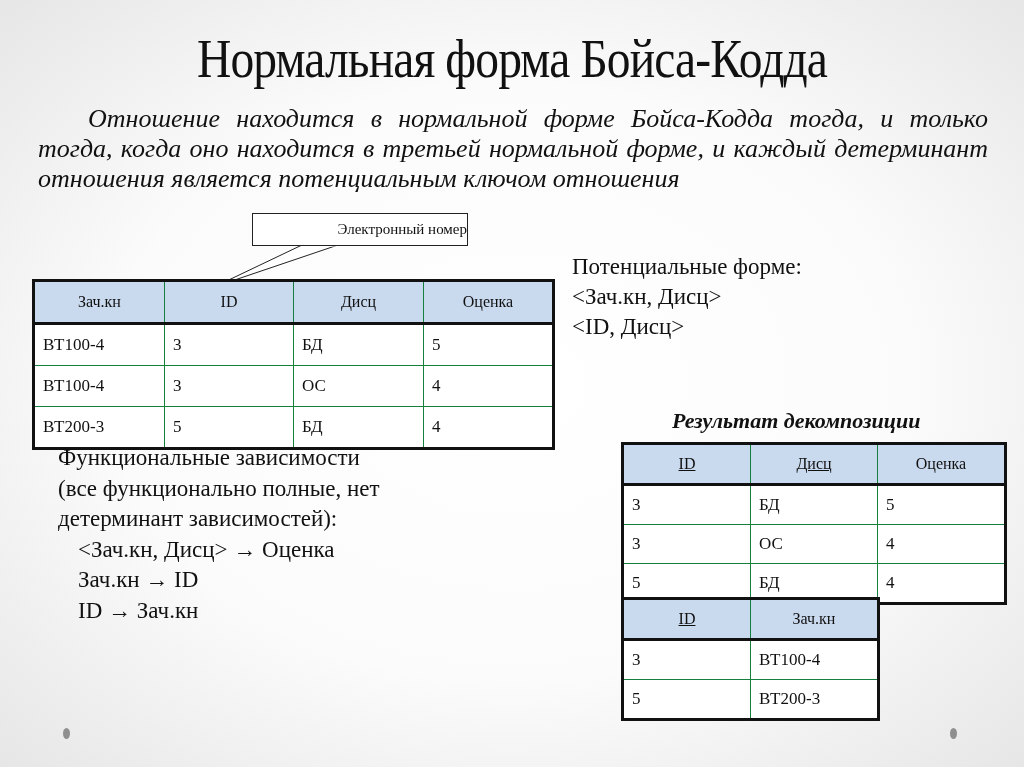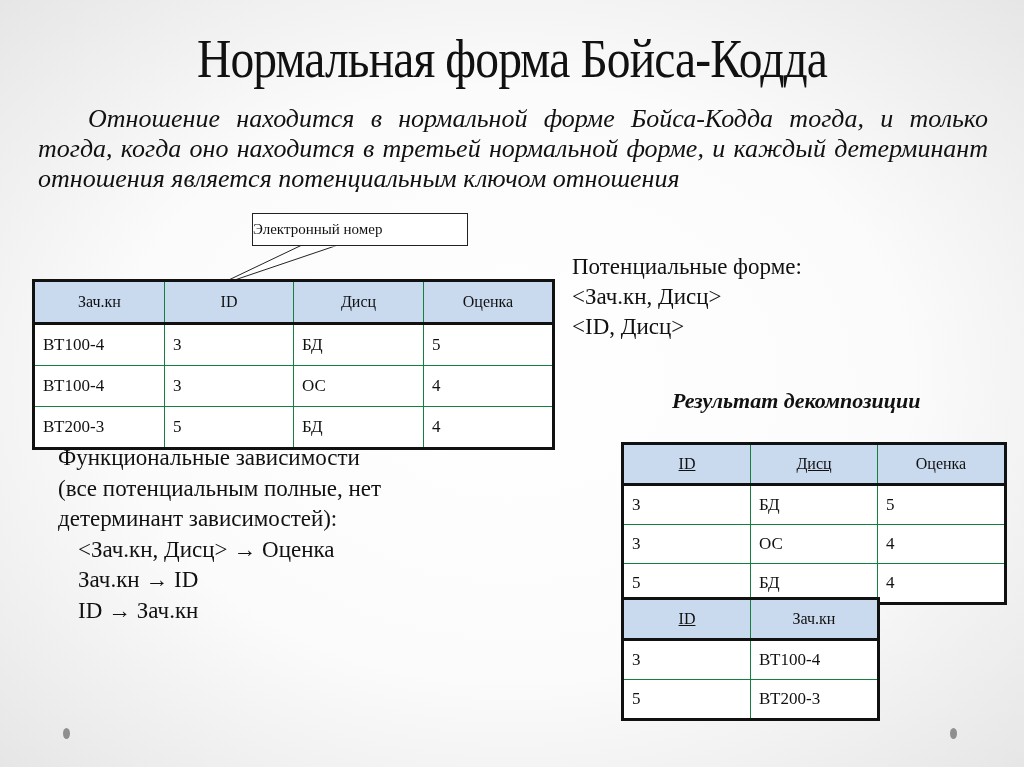--- a/index.html
+++ b/index.html
@@ -16,41 +16,41 @@
   }
   .intro {
     position: absolute; left: 38px; top: 104px; width: 950px;
     font-size: 26px; line-height: 30px; text-align: justify;
     text-indent: 50px;
     font-style: italic;
   }
   .callout {
     position: absolute; left: 252px; top: 213px; width: 216px; height: 33px;
     background: #fff; border: 1px solid #222; box-sizing: border-box;
-    font-size: 15px; text-align: left; line-height: 31px;
+    font-size: 15px; text-align: right; line-height: 31px;
   }
   svg.pointer { position: absolute; left: 0; top: 0; pointer-events: none; }
   table { border-collapse: collapse; position: absolute; background: #fff; }
   table td, table th {
     border: 1px solid #15803d; font-weight: normal; font-size: 17px;
     padding: 4px 8px; height: 32px; text-align: left;
   }
   table th { background: #c9d9ee; text-align: center; font-size: 16px; }
   table.main { left: 32px; top: 279px; border: 3px solid #111; }
   table.main th:nth-child(1), table.main td:nth-child(1) { width: 113px; }
   table.main th:nth-child(2), table.main td:nth-child(2) { width: 112px; }
   table.main th:nth-child(3), table.main td:nth-child(3) { width: 113px; }
   table.main th:nth-child(4), table.main td:nth-child(4) { width: 112px; }
   table.main tr.hdr th { border-bottom: 3px solid #111; }
   .u { text-decoration: underline; }
   .keys {
     position: absolute; left: 572px; top: 252px; font-size: 23px; line-height: 30px;
   }
   .result-title {
-    position: absolute; left: 672px; top: 388px; font-size: 22px;
+    position: absolute; left: 672px; top: 408px; font-size: 22px;
     font-weight: bold; font-style: italic;
   }
   table.r1 { left: 621px; top: 442px; border: 3px solid #111; }
   table.r1 th, table.r1 td { width: 110px; height: 30px; }
   table.r1 tr.hdr th { border-bottom: 3px solid #111; }
   table.r2 { left: 621px; top: 597px; border: 3px solid #111; }
   table.r2 th, table.r2 td { width: 110px; height: 30px; }
   table.r2 tr.hdr th { border-bottom: 3px solid #111; }
   .fd {
     position: absolute; left: 58px; top: 443px; font-size: 23px; line-height: 30.5px;
@@ -147,21 +147,21 @@
   </tr>
   <tr>
     <td>5</td>
     <td>ВТ200-3</td>
   </tr>
 </tbody>
   </table>
 
 <div class="fd">
   <div>Функциональные зависимости</div>
-  <div>(все потенциальным полные, нет</div>
+  <div>(все функционально полные, нет</div>
   <div>детерминант зависимостей):</div>
   <div class="ind">&lt;Зач.кн, Дисц&gt; → Оценка</div>
   <div class="ind">Зач.кн → ID</div>
   <div class="ind">ID → Зач.кн</div>
 </div>
 
 <div class="dot" style="left:63px; top:728px;"></div>
 <div class="dot" style="left:950px; top:728px;"></div>
 
 </body></html>

